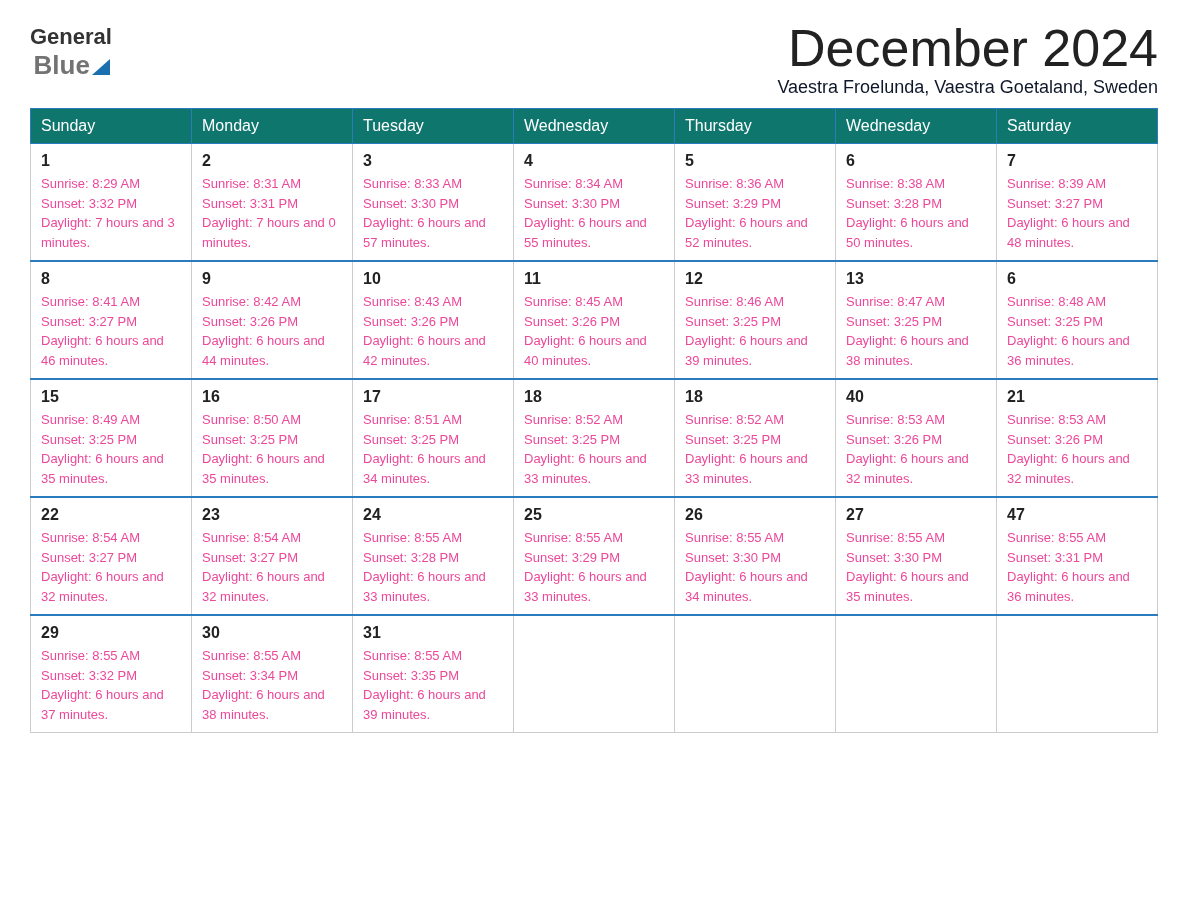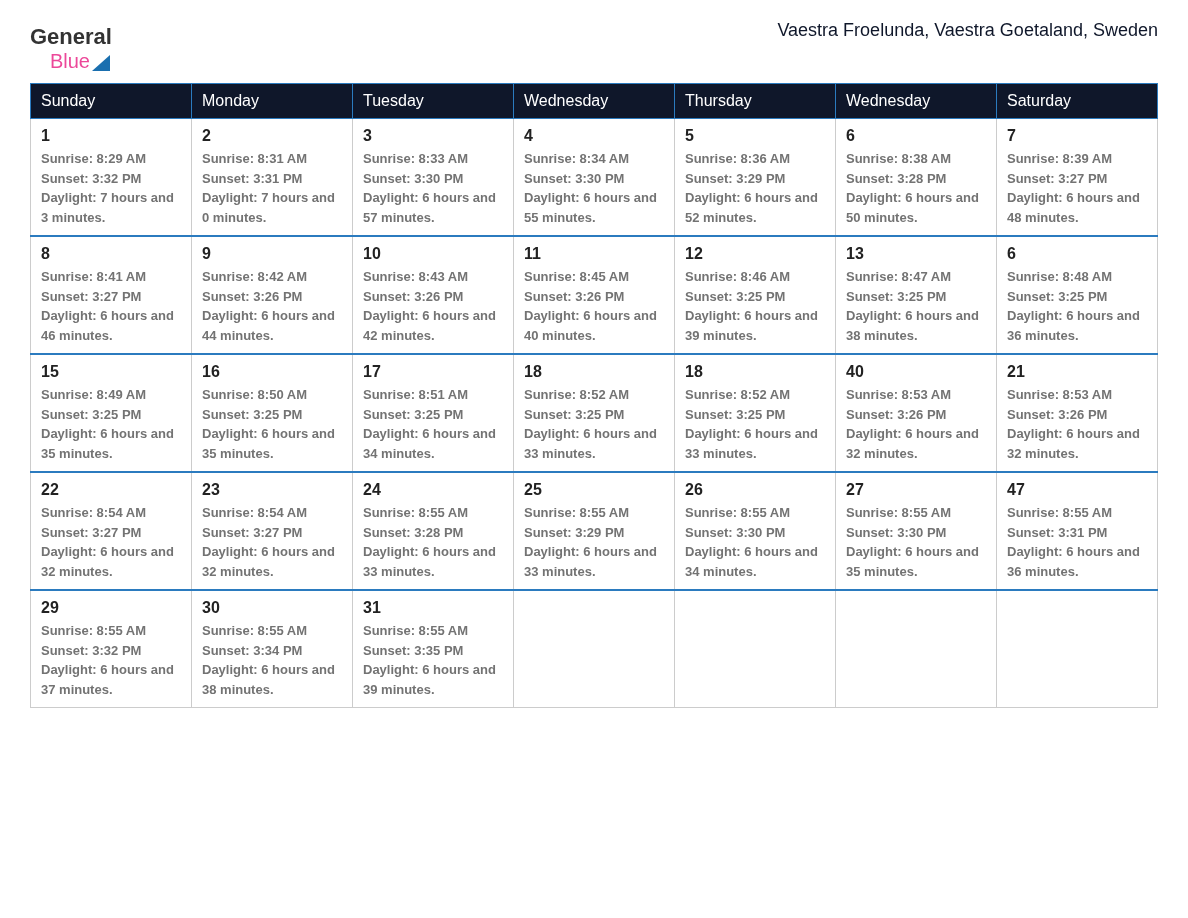--- a/index.html
+++ b/index.html
@@ -39,21 +39,21 @@
     .location-title {
       font-size: 18px;
       color: #0f172a;
     }
     .calendar-table {
       width: 100%;
       border-collapse: collapse;
       margin-top: 8px;
     }
     .calendar-table th {
-      background-color: #0f172a;
+      background-color: #0f766e;
       color: #fff;
       font-size: 16px;
       font-weight: normal;
       padding: 8px 10px;
       text-align: left;
       border: 1px solid #2b7bbf;
     }
     .calendar-table td {
       vertical-align: top;
       padding: 8px 10px;
@@ -66,46 +66,46 @@
     .day-number {
       font-size: 16px;
       font-weight: bold;
       display: block;
       margin-bottom: 4px;
       color: #222;
     }
     .day-info {
       font-size: 13px;
       line-height: 1.5;
-      color: #737373;
-      font-weight: bold;
+      color: #ec4899;
     }
     .empty-cell {
       background: #fff;
     }
     .row-divider td {
       border-top: 2px solid #2b7bbf;
     }
   </style>
 </head>
 <body>
 
 <div class="header-area">
   <div class="logo">
     <div class="logo-icon">
       <span style="font-size:22px;font-weight:bold;color:#333;">General</span>
       <div style="display:flex;align-items:center;gap:0;">
-        <span style="font-size:20px;font-weight:normal;color:#ec4899;">Blue</span>
+        <span style="font-size:26px;font-weight:bold;color:#737373;">Blue</span>
         <svg width="22" height="22" viewBox="0 0 22 22">
           <polygon points="2,20 20,4 20,20" fill="#1a6faf"></polygon>
         </svg>
       </div>
     </div>
   </div>
   <div class="title-area">
+    <div class="month-title">December 2024</div>
     <div class="location-title">Vaestra Froelunda, Vaestra Goetaland, Sweden</div>
   </div>
 </div>
 
 <table class="calendar-table">
   <thead>
     <tr>
     <th>Sunday</th>
         <th>Monday</th>
         <th>Tuesday</th>

